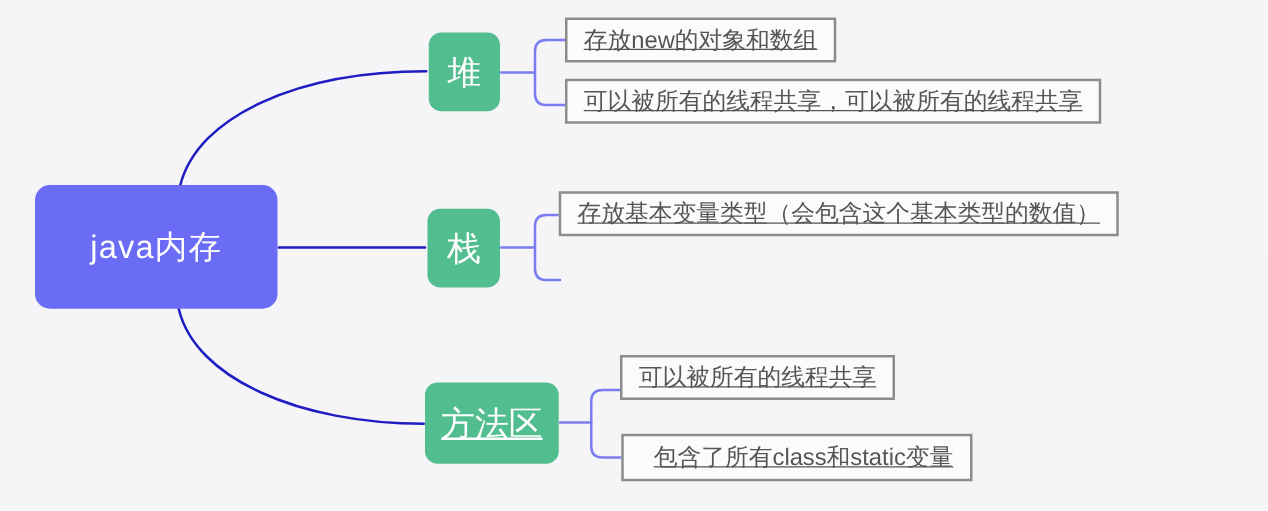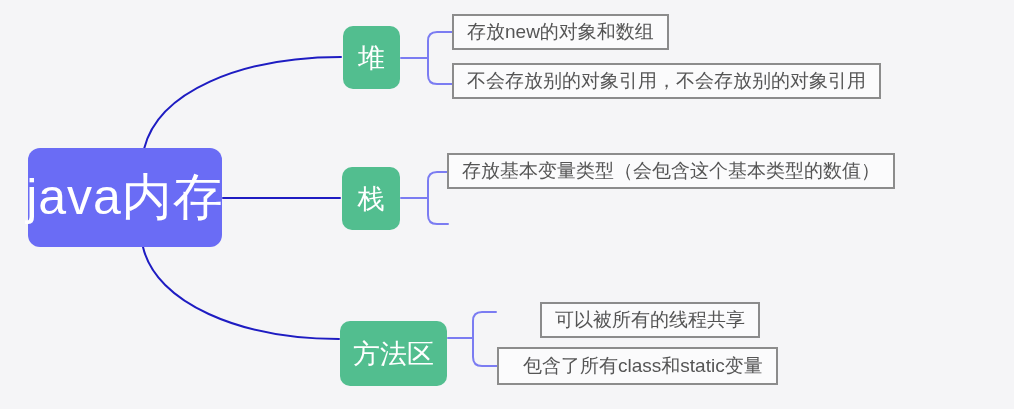--- a/index.html
+++ b/index.html
@@ -27,44 +27,45 @@
     justify-content: center;
     box-sizing: border-box;
     white-space: nowrap;
     cursor: default;
   }
   .node-root {
     left: 28px; top: 148px;
     width: 194px; height: 99px;
     border-radius: 12px;
     color: #ffffff;
-    font-size: 50px;
+    font-size: 26px;
     letter-spacing: 1px;
   }
   .node-branch {
     border-radius: 10px;
     color: #ffffff;
     font-size: 27px;
   }
   .node-branch.heap   { left: 343px; top: 26px;  width: 57px;  height: 63px; }
   .node-branch.stack  { left: 342px; top: 167px; width: 58px;  height: 63px; }
-  .node-branch.method { left: 340px; top: 321px; width: 107px; height: 65px; }
+  .node-branch.method { left: 340px; top: 306px; width: 107px; height: 65px; text-decoration: underline; }
   .node-leaf {
     background: #fbfbfc;
     border: 2px solid #8c8c8c;
     color: #555555;
     font-size: 19px;
     padding: 0 13px;
     height: 36px;
+    text-decoration: underline;
   }
   .leaf-1 { left: 452px; top: 14px;  height: 36px; }
   .leaf-2 { left: 452px; top: 63px;  height: 36px; }
   .leaf-3 { left: 447px; top: 153px; height: 36px; text-align: right; }
   .leaf-4 { left: 448px; top: 205px; height: 38px; }
-  .leaf-5 { left: 496px; top: 302px; height: 36px; margin-left: 44px; }
+  .leaf-5 { left: 496px; top: 284px; height: 36px; }
   .leaf-6 { left: 497px; top: 347px; height: 38px; padding-left: 24px; }
 </style>
 </head>
 <body>
 
 <div class="canvas">
 
   <svg class="edges" viewBox="0 0 1014 409" xmlns="http://www.w3.org/2000/svg">
 
     <path d="M 144 149 C 158 92, 240 57, 341 57" fill="none" stroke-width="2" stroke-linecap="round" stroke="#1e1cc2"></path>
@@ -81,18 +82,18 @@
     <path d="M 496 312 H 482 Q 473 312 473 321 V 357 Q 473 366 482 366 H 497" fill="none" stroke-width="2" stroke-linecap="round" stroke="#7b7cf2"></path>
   </svg>
 
   <div class="node node-root" style="background: rgb(106, 108, 245);">java内存</div>
 
   <div class="node node-branch heap" style="background: rgb(82, 190, 143);">堆</div>
   <div class="node node-branch stack" style="background: rgb(82, 190, 143);">栈</div>
   <div class="node node-branch method" style="background: rgb(82, 190, 143);">方法区</div>
 
   <div class="node node-leaf leaf-1">存放new的对象和数组</div>
-  <div class="node node-leaf leaf-2">不会存放别的对象引用，不会存放别的对象引用</div>
+  <div class="node node-leaf leaf-2">可以被所有的线程共享，可以被所有的线程共享</div>
   <div class="node node-leaf leaf-3">存放基本变量类型（会包含这个基本类型的数值）</div>
   <div class="node node-leaf leaf-5">可以被所有的线程共享</div>
   <div class="node node-leaf leaf-6">包含了所有class和static变量</div>
 
 </div>
 
 </body></html>

